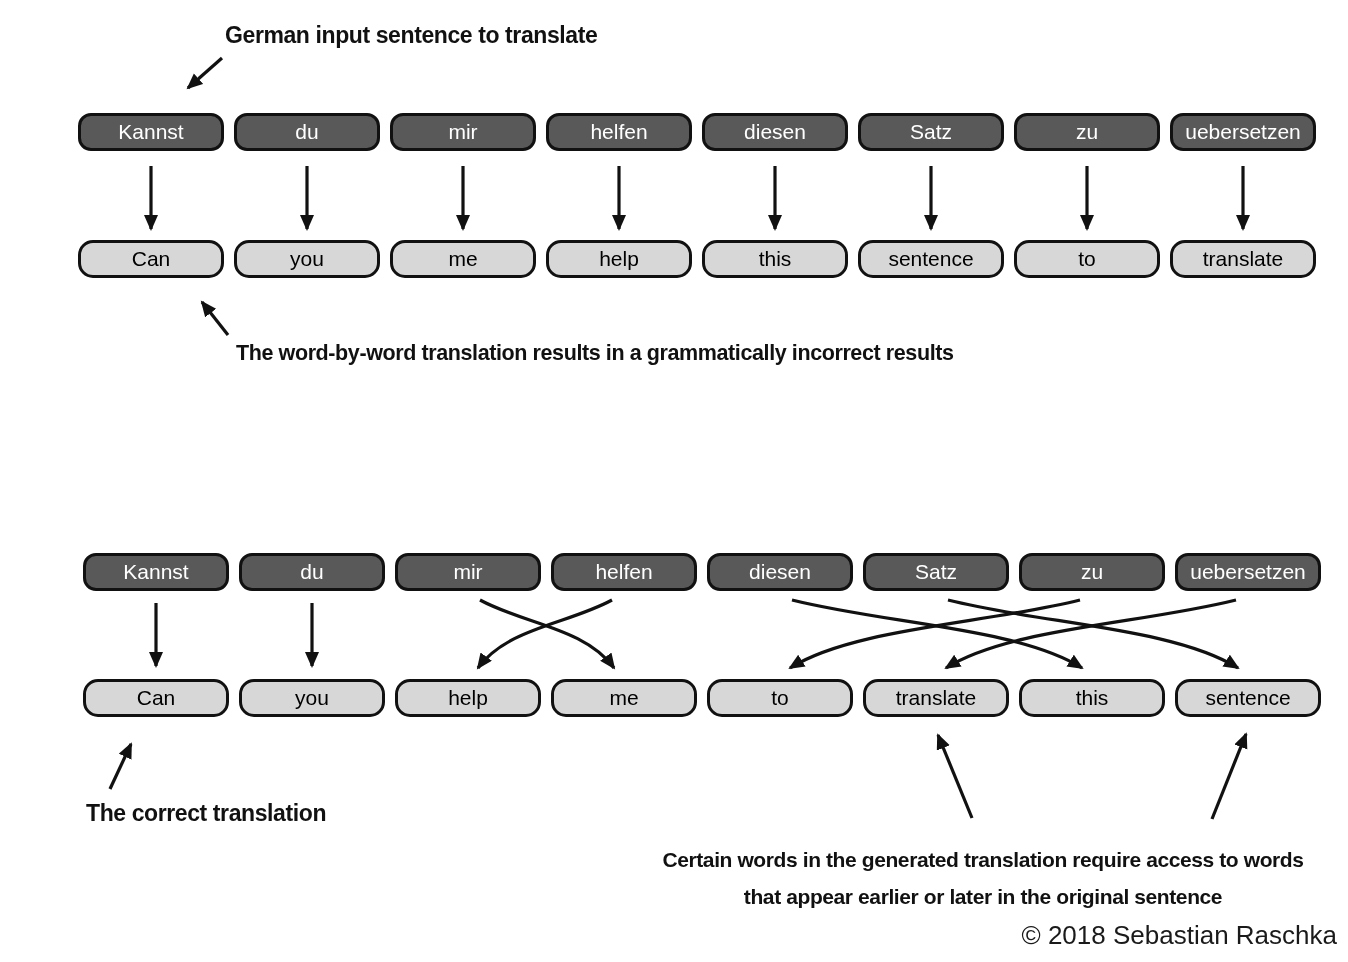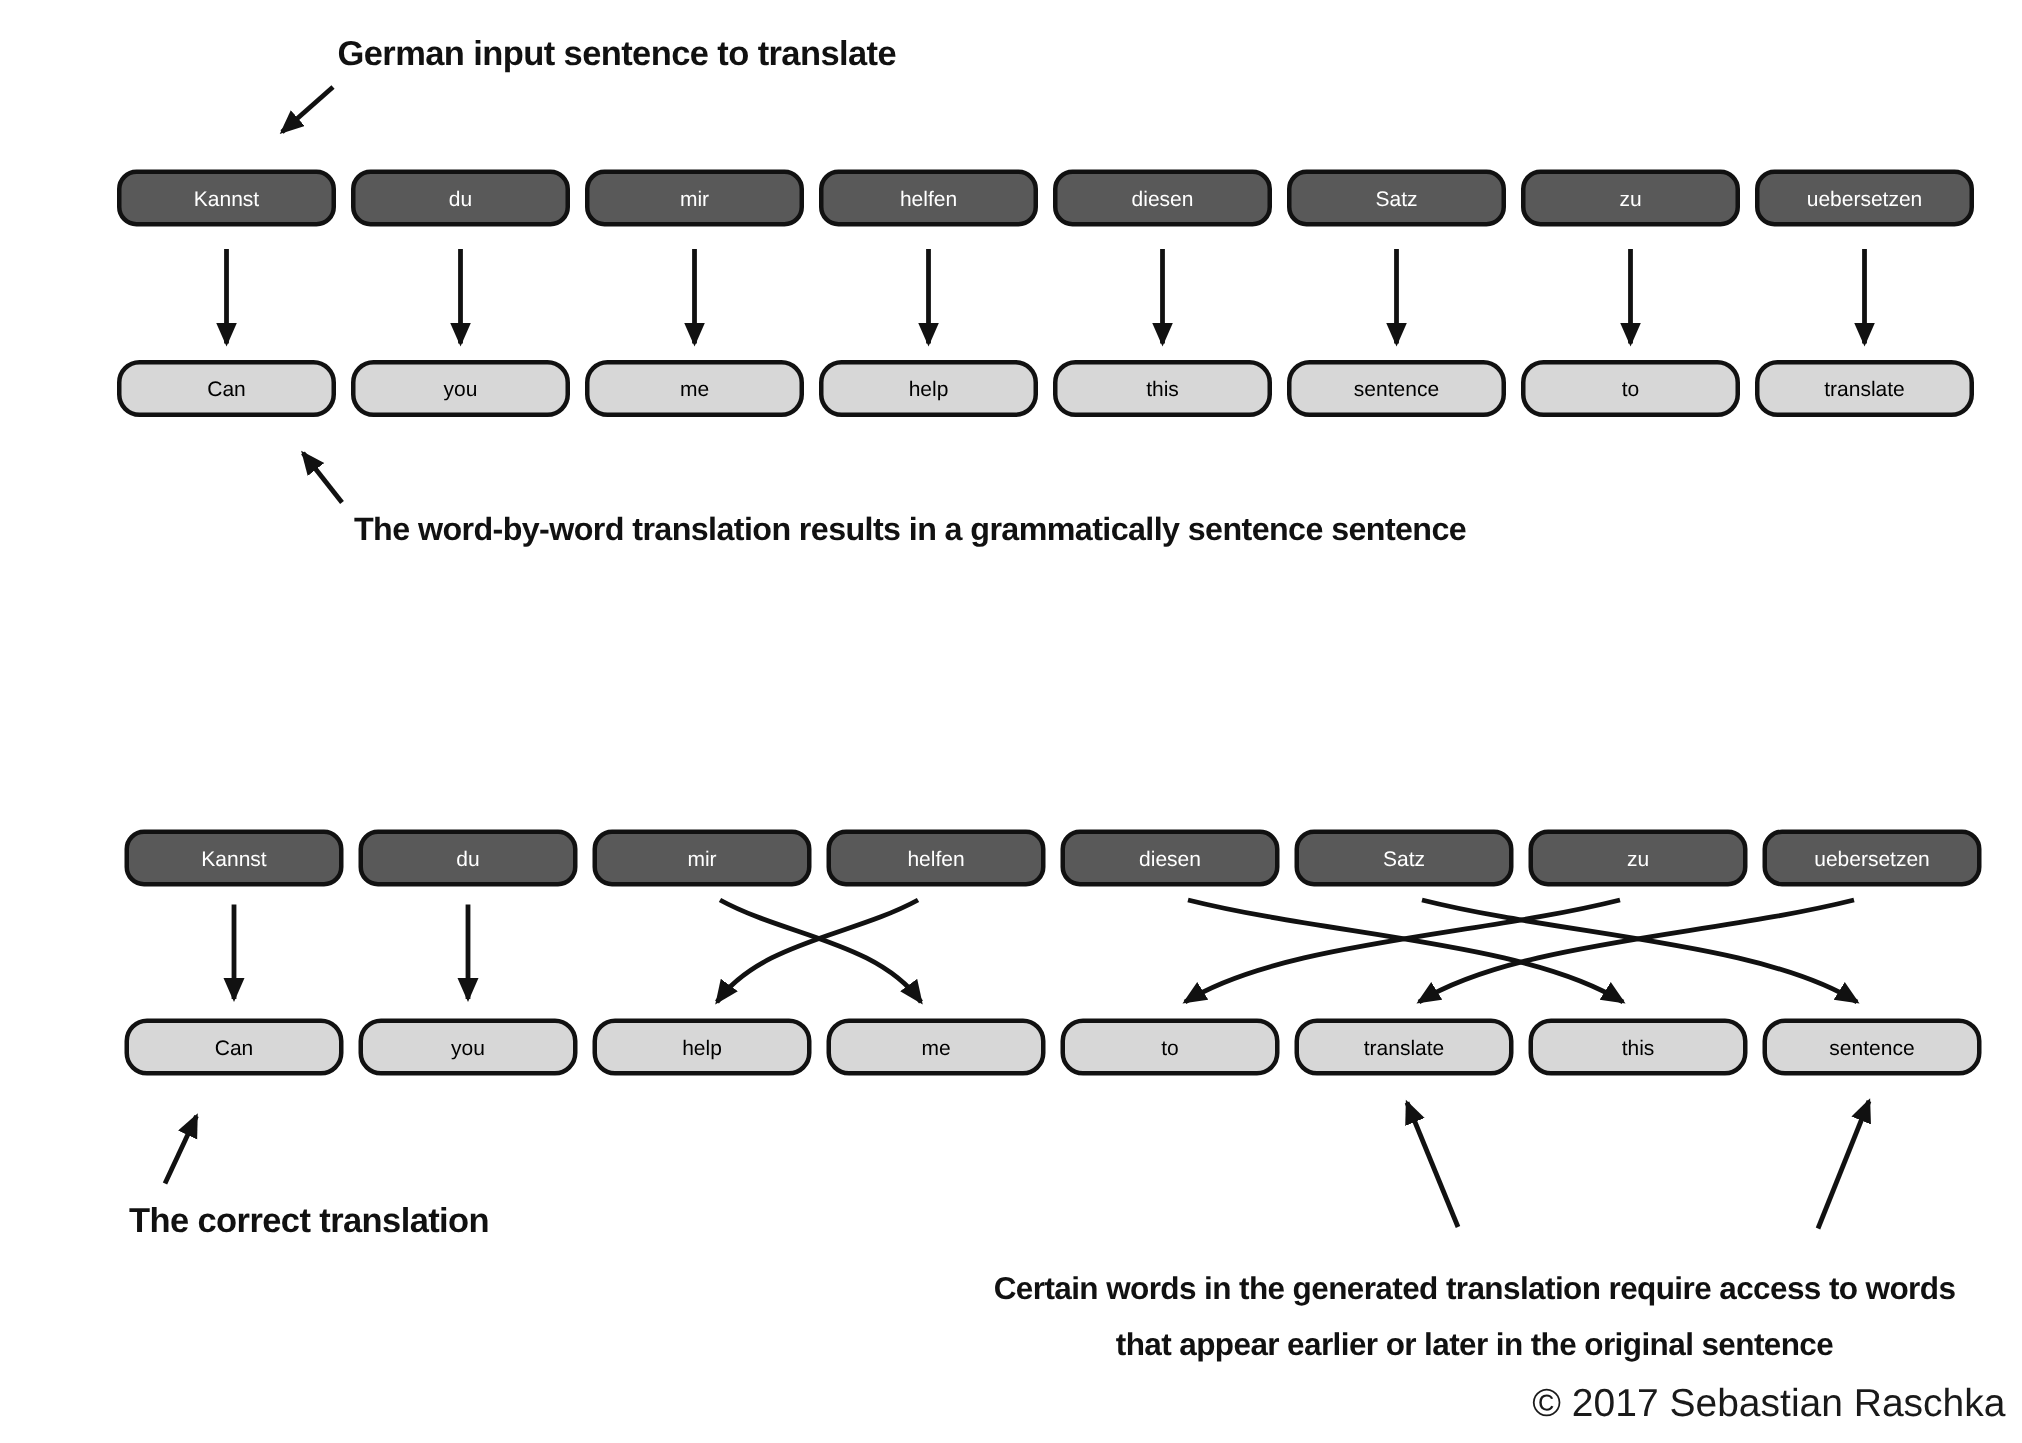--- a/index.html
+++ b/index.html
@@ -26,21 +26,21 @@
   .word-box{
     position:absolute;
     width:146px;
     height:38px;
     box-sizing:border-box;
     border:3px solid var(--box-border,#111111);
     border-radius:13px;
     display:flex;
     align-items:center;
     justify-content:center;
-    font-size:14px;
+    font-size:21px;
     white-space:nowrap;
   }
   .dark{
     background:var(--dark-fill,#595959);
     color:#ffffff;
   }
   .light{
     background:var(--light-fill,#d7d7d7);
     color:#000000;
     border-radius:15px;
@@ -131,21 +131,21 @@
       <div class="word-box light" style="left: 78px; top: 240px;">Can</div>
       <div class="word-box light" style="left: 234px; top: 240px;">you</div>
       <div class="word-box light" style="left: 390px; top: 240px;">me</div>
       <div class="word-box light" style="left: 546px; top: 240px;">help</div>
       <div class="word-box light" style="left: 702px; top: 240px;">this</div>
       <div class="word-box light" style="left: 858px; top: 240px;">sentence</div>
       <div class="word-box light" style="left: 1014px; top: 240px;">to</div>
       <div class="word-box light" style="left: 1170px; top: 240px;">translate</div>
     </div>
 
-  <div class="ann" id="caption-incorrect">The word-by-word translation results in a grammatically sentence sentence</div>
+  <div class="ann" id="caption-incorrect">The word-by-word translation results in a grammatically incorrect results</div>
 
   <div id="d2-german">
       <div class="word-box dark" style="left: 83px; top: 553px;">Kannst</div>
       <div class="word-box dark" style="left: 239px; top: 553px;">du</div>
       <div class="word-box dark" style="left: 395px; top: 553px;">mir</div>
       <div class="word-box dark" style="left: 551px; top: 553px;">helfen</div>
       <div class="word-box dark" style="left: 707px; top: 553px;">diesen</div>
       <div class="word-box dark" style="left: 863px; top: 553px;">Satz</div>
       <div class="word-box dark" style="left: 1019px; top: 553px;">zu</div>
       <div class="word-box dark" style="left: 1175px; top: 553px;">uebersetzen</div>
@@ -161,15 +161,15 @@
       <div class="word-box light" style="left: 1175px; top: 679px;">sentence</div>
     </div>
 
   <div class="ann" id="caption-correct">The correct translation</div>
 
   <div id="caption-attention">
     <div>Certain words in the generated translation require access to words</div>
     <div>that appear earlier or later in the original sentence</div>
   </div>
 
-  <div id="copyright">© 2017 Sebastian Raschka</div>
+  <div id="copyright">© 2018 Sebastian Raschka</div>
 
 </div>
 
 </body></html>

